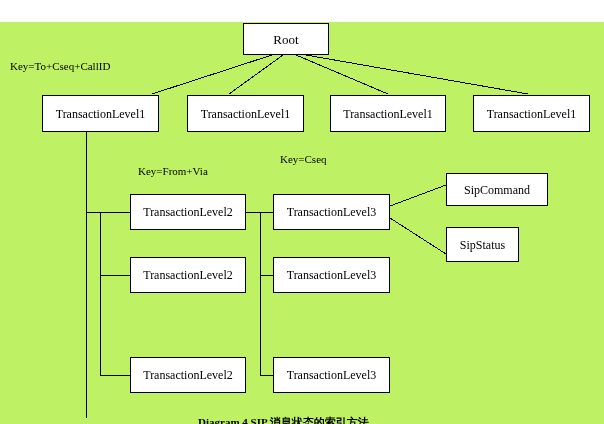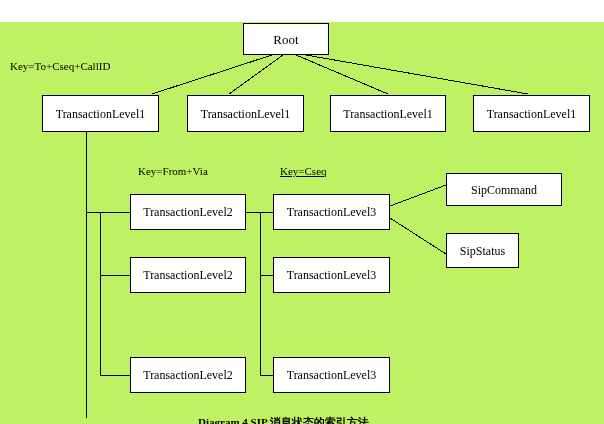--- a/index.html
+++ b/index.html
@@ -123,26 +123,26 @@
   <div class="node" style="left:273px; top:172px; width:117px; height:36px;">
     <span>TransactionLevel3</span>
   </div>
   <div class="node" style="left:273px; top:235px; width:117px; height:36px;">
     <span>TransactionLevel3</span>
   </div>
   <div class="node" style="left:273px; top:335px; width:117px; height:36px;">
     <span>TransactionLevel3</span>
   </div>
 
-  <div class="node" style="left:446px; top:151px; width:116px; height:33px;">
+  <div class="node" style="left:446px; top:151px; width:102px; height:33px;">
     <span>SipCommand</span>
   </div>
-  <div class="node" style="left:446px; top:211px; width:73px; height:35px;">
+  <div class="node" style="left:446px; top:205px; width:73px; height:35px;">
     <span>SipStatus</span>
   </div>
 
   <div class="label" style="left:10px; top:38px;">Key=To+Cseq+CallID</div>
   <div class="label" style="left:138px; top:143px;">Key=From+Via</div>
-  <div class="label" style="left:280px; top:143px;text-decoration:underline;">Key=Cseq</div>
+  <div class="label" style="left:280px; top:131px;">Key=Cseq</div>
 
   <div class="caption" style="left:198px; top:393px;">Diagram.4 SIP 消息状态的索引方法</div>
 
 </div>
 
 </body></html>

